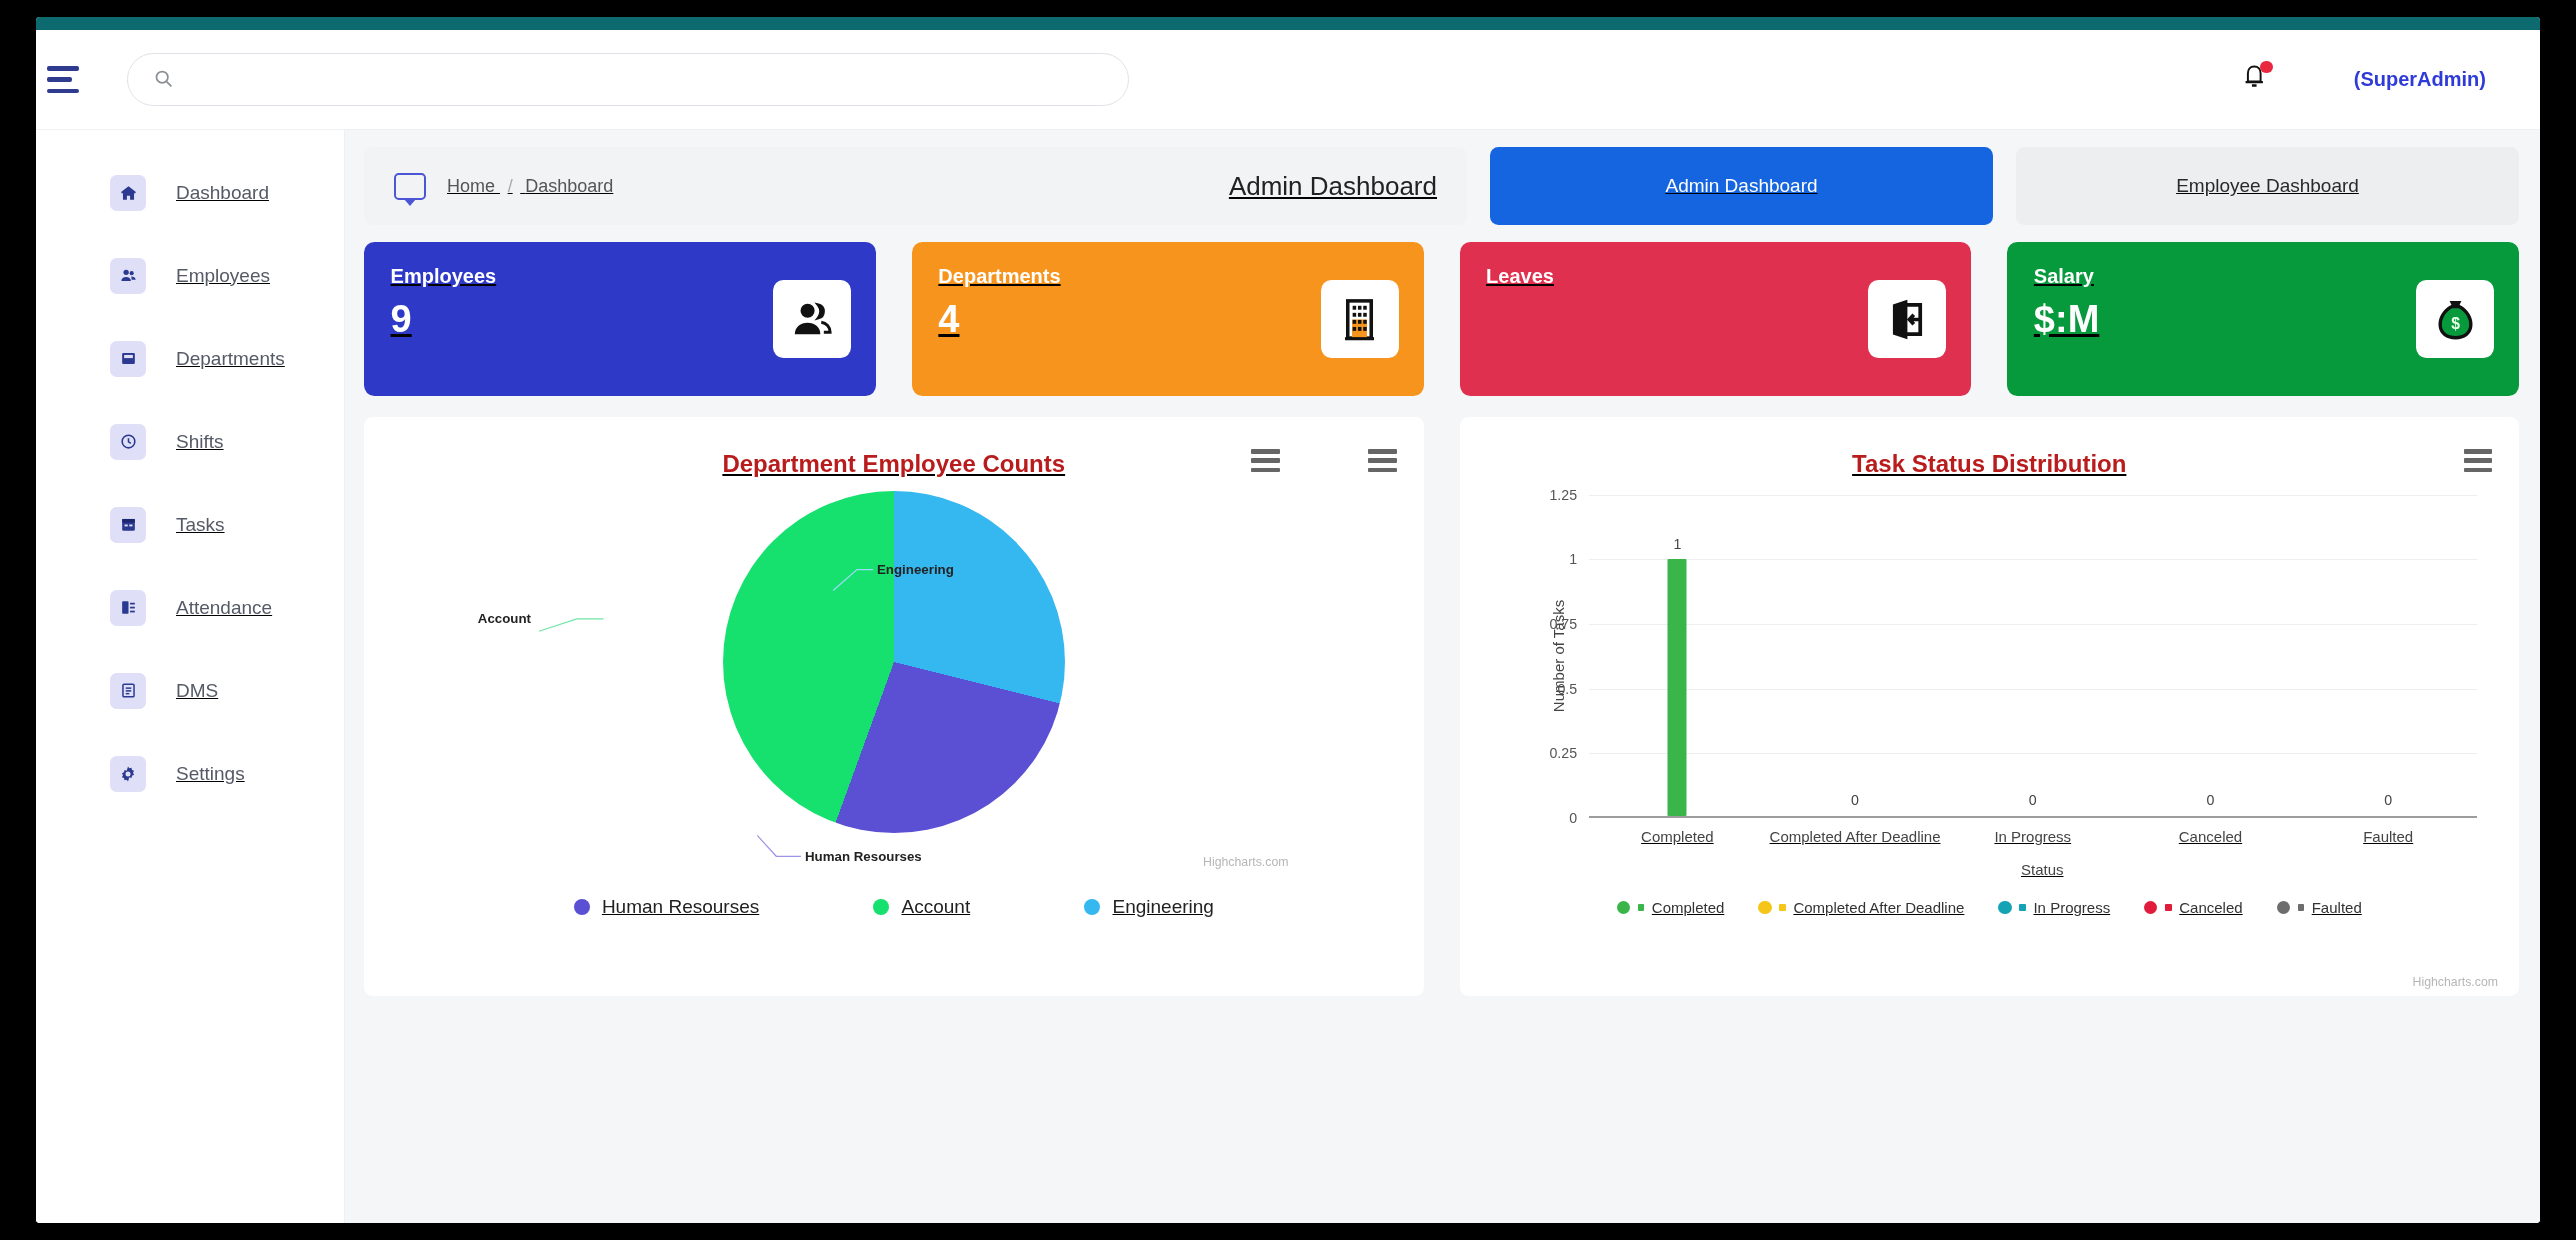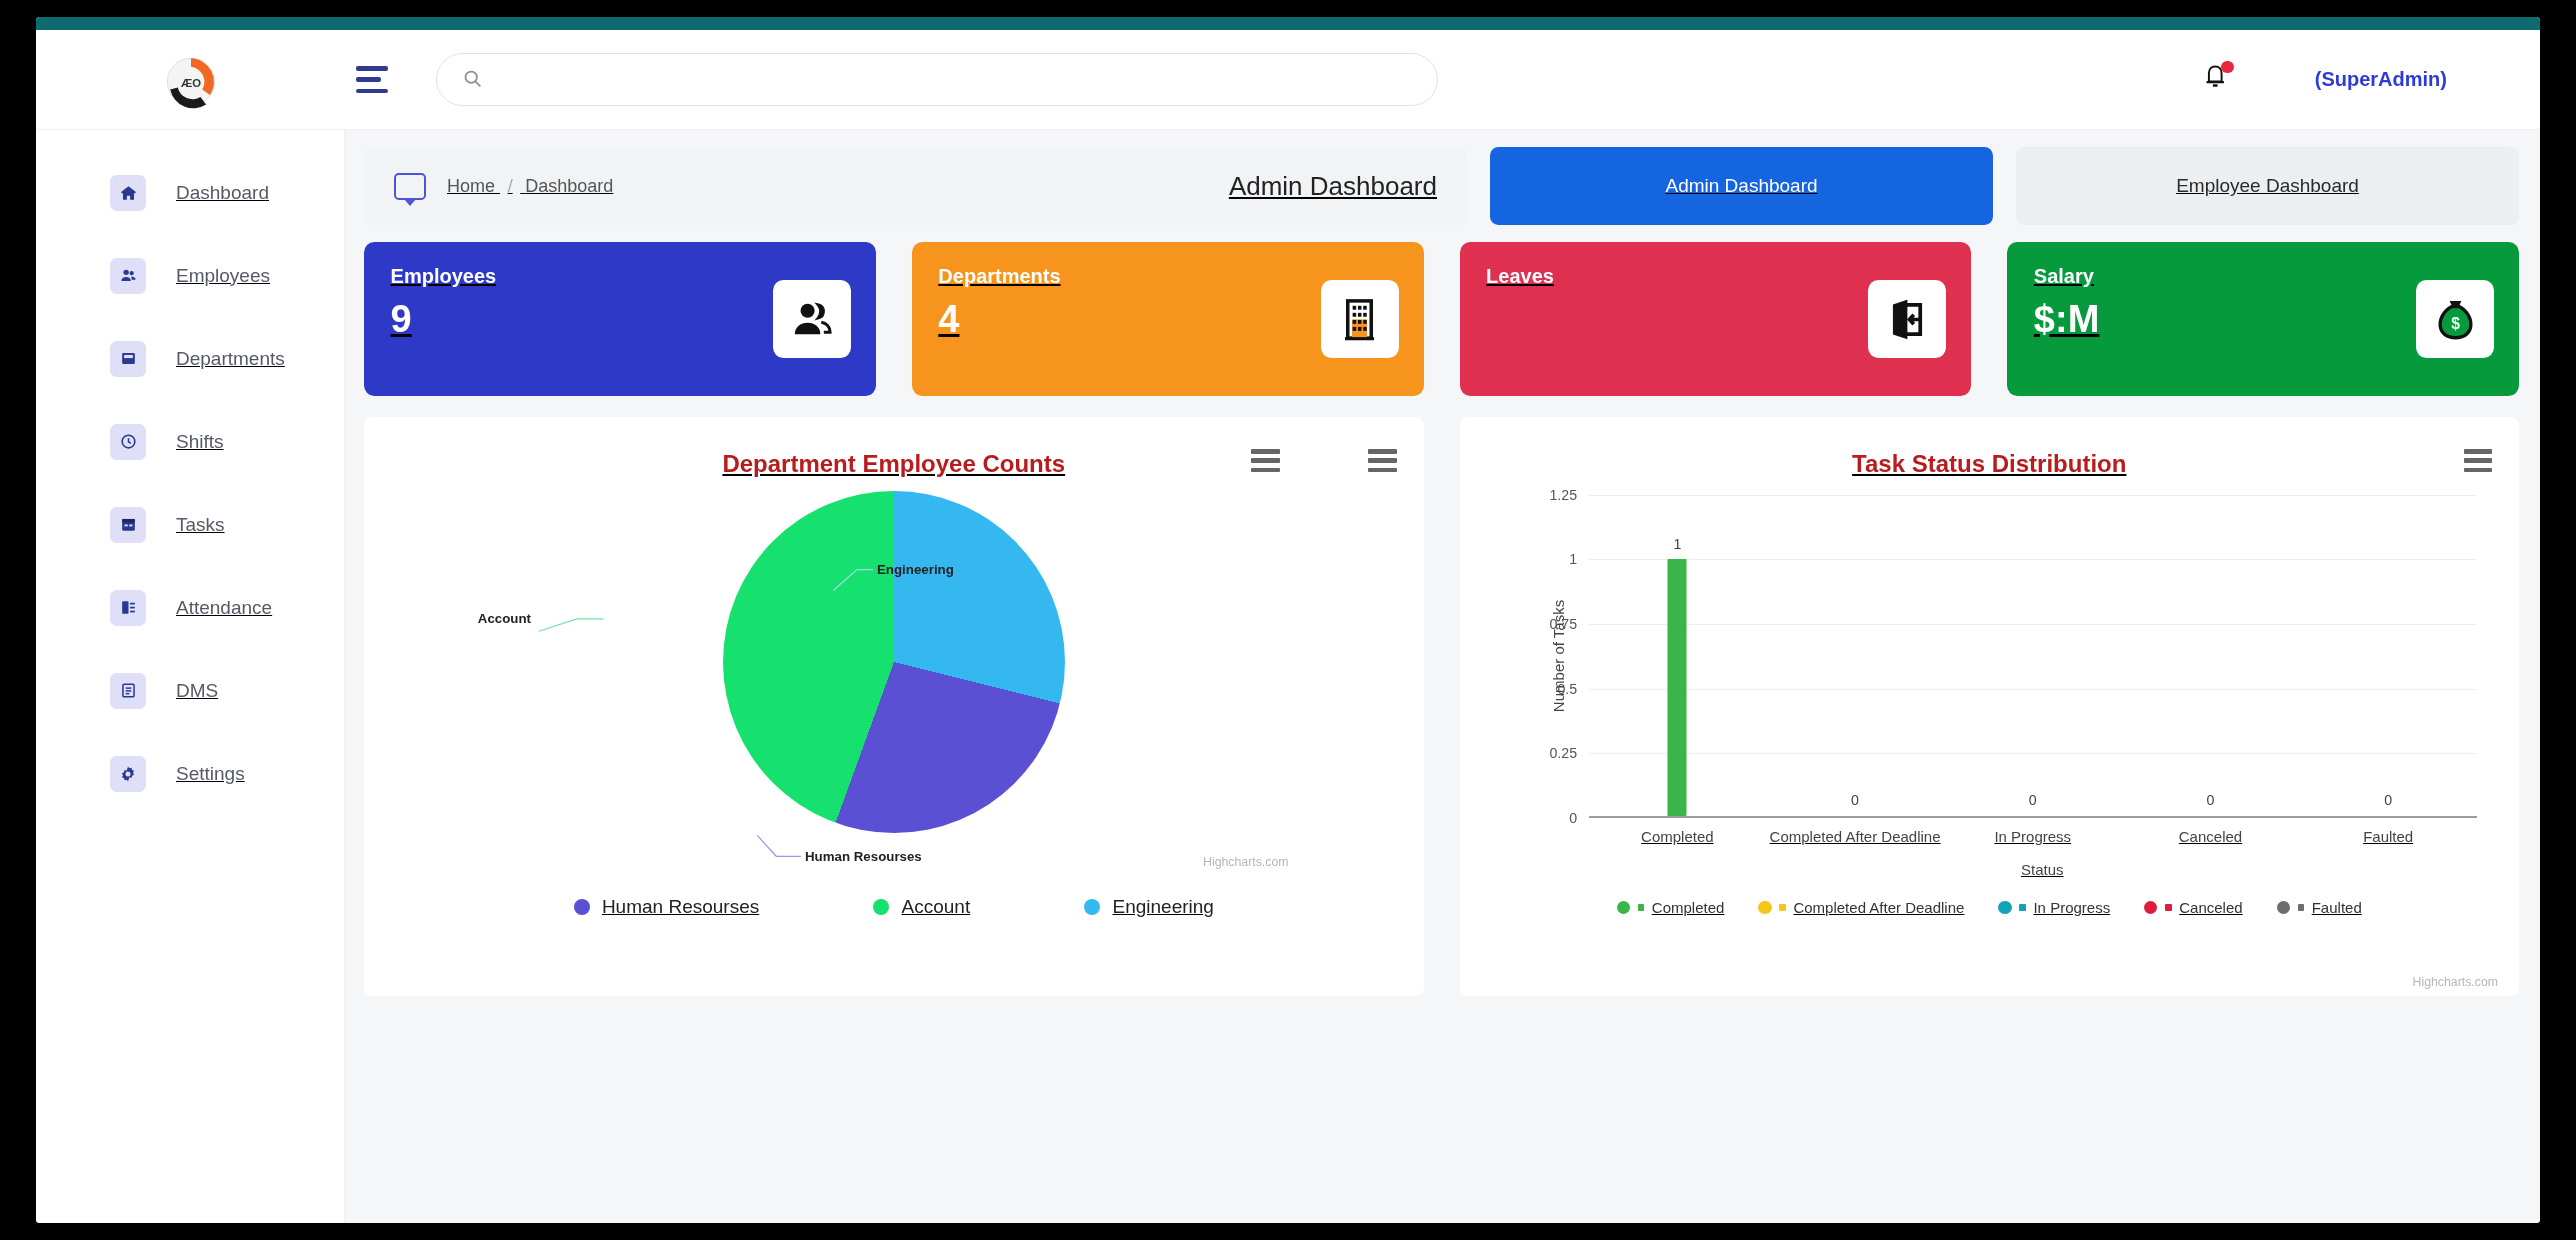--- a/index.html
+++ b/index.html
@@ -72,21 +72,21 @@
     border: none; outline: none;
     flex: 1; margin-left: 13.3px;
     font-size: 18px; color: #333;
     font-family: "Liberation Sans", sans-serif;
     background: transparent;
   }
   .topnav-right {
     margin-left: auto;
     display: flex; align-items: center;
     gap: 85px;
-    padding-right: 93px;
+    padding-right: 54px;
   }
   .bell-wrap { position: relative; cursor: pointer; }
   .bell-dot {
     position: absolute; right: -3.8px; top: -2.8px;
     width: 12.3px; height: 12.3px;
     background: #e8283f; border-radius: 50%;
   }
   .superadmin {
     color: #2f3bd8; font-size: 20px; font-weight: bold;
     cursor: pointer;
@@ -278,30 +278,20 @@
   .bleg .d1 { width: 13.3px; height: 13.3px; border-radius: 50%; }
   .bleg .d2 { width: 6.6px; height: 6.6px; border-radius: 0.9px; }
 </style>
 </head>
 <body>
 
 <div class="screen">
   <div class="teal-strip"></div>
 
   <div class="topnav">
-    <div class="logo-wrap">
-      <div class="logo">
-        <svg viewBox="0 0 72 72" width="68" height="68">
-          <circle cx="36" cy="38" r="25" fill="#f4f4f4" stroke="#ddd"></circle>
-          <path d="M36 13 A25 25 0 0 1 56 52 L48 46 A16 16 0 0 0 36 22 Z" fill="#f26722"></path>
-          <path d="M14 46 A25 25 0 0 0 52 62 L46 54 A16 16 0 0 1 22 44 Z" fill="#1a1a1a"></path>
-          <text x="36" y="43" font-size="12" font-family="Liberation Sans, sans-serif" text-anchor="middle" fill="#333" font-weight="bold">ÆO</text>
-        </svg>
-      </div>
-    </div>
 
     <div class="hamburger">
       <span></span>
       <span></span>
       <span></span>
     </div>
 
     <div class="searchbox">
       <span>
         <svg width="21" height="21" viewBox="0 0 24 24" fill="none" stroke="#8b8f96" stroke-width="2">

